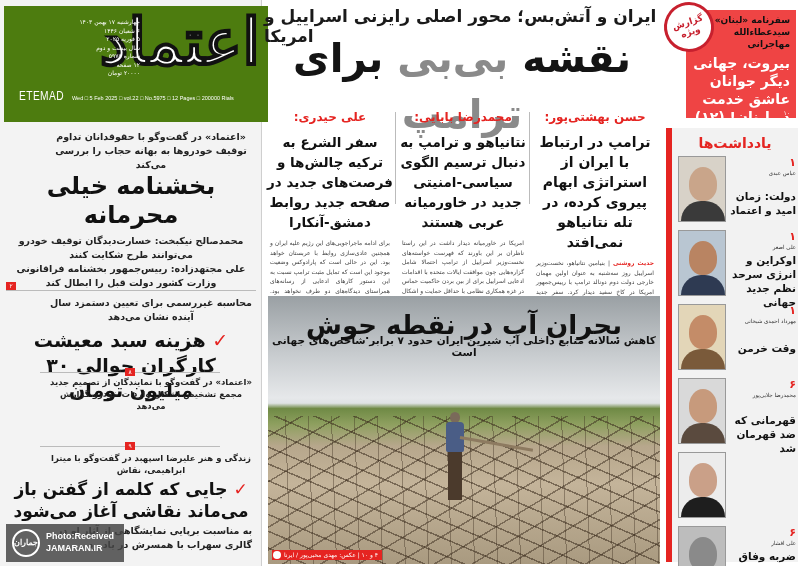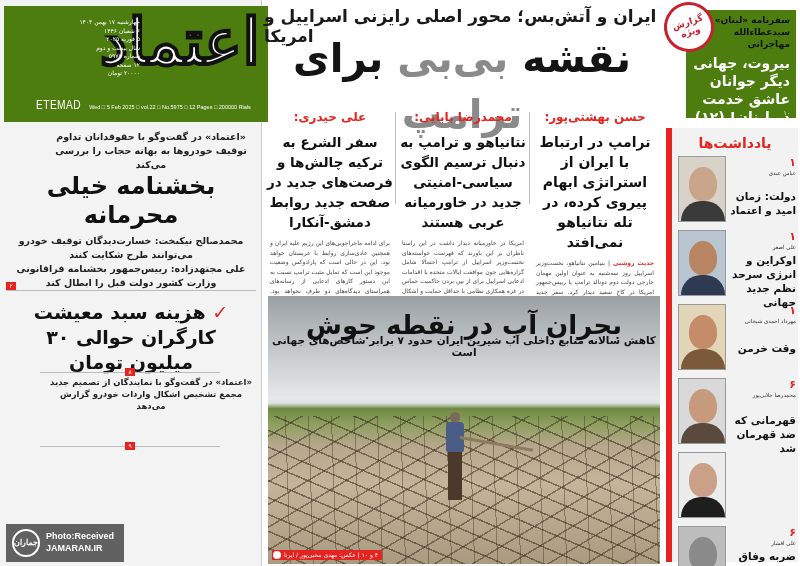--- a/index.html
+++ b/index.html
@@ -4,21 +4,21 @@
 <style>
   * { box-sizing: border-box; margin: 0; padding: 0; }
   html, body { width: 800px; height: 566px; overflow: hidden; background: #ffffff; }
   body { font-family: "DejaVu Sans", sans-serif; color: #1a1a1a; position: relative; }
 
   
   #left-col { position: absolute; left: 0; top: 0; width: 262px; height: 566px; background: #f3f3f3; border-right: 1px solid #cfcfcf; }
   #masthead { position: absolute; left: 4px; top: 6px; width: 264px; height: 116px; background: #4d7c0f; overflow: hidden; }
   #logo-mark { position: absolute; right: 8px; top: 4px; font-family: "DejaVu Serif", serif; font-size: 64px; font-weight: bold; color: #fff; -webkit-text-stroke: 2px #111; direction: rtl; line-height: 1; letter-spacing: -2px; }
   #issue-meta { position: absolute; left: 64px; top: 12px; width: 72px; direction: rtl; text-align: right; font-size: 6px; line-height: 8.5px; color: #fff; }
-  #masthead-footer { position: absolute; left: 0; bottom: 8px; width: 100%; height: 16px; display: flex; align-items: flex-end; padding-left: 15px; padding-bottom: 2px; justify-content: center; }
+  #masthead-footer { position: absolute; left: 0; bottom: 17px; width: 100%; height: 16px; display: flex; align-items: flex-end; padding-left: 15px; padding-bottom: 2px; }
   #brand-latin { font-family: "Liberation Sans", sans-serif; font-size: 12px; color: #fff; letter-spacing: 0.5px; transform: scaleX(0.85); transform-origin: left; margin-right: -6px; }
   #edition-line { font-family: "Liberation Sans", sans-serif; font-size: 5.5px; color: #fff; margin-left: 6px; white-space: nowrap; padding-bottom: 2px; }
 
   .l-block { position: absolute; left: 6px; width: 250px; direction: rtl; text-align: center; }
   .kicker { font-size: 9.5px; font-weight: bold; line-height: 14px; color: #222; margin-left: 40px; }
   .head-xl { font-size: 24px; font-weight: bold; line-height: 29px; color: #111; }
   .head-l { font-size: 19px; font-weight: bold; line-height: 25px; color: #111; }
   .sub { font-size: 9.5px; font-weight: bold; line-height: 14px; color: #222; }
   .check { color: #e52421; font-weight: bold; }
   .sep { position: absolute; left: 40px; width: 180px; height: 1px; background: #bbb; }
@@ -52,21 +52,21 @@
   #farmer .head { position: absolute; left: 6px; top: 0; width: 10px; height: 11px; background: #7a6a5a; border-radius: 50%; }
   #farmer .legs { position: absolute; left: 4px; top: 40px; width: 14px; height: 48px; background: #4b3a2c; }
   #shovel { position: absolute; left: 192px; top: 140px; width: 74px; height: 3px; background: #8d7a60; transform: rotate(10deg); transform-origin: left; }
   #photo-headline { position: absolute; left: 0; top: 12px; width: 100%; direction: rtl; text-align: center; font-size: 26px; font-weight: bold; color: #111; line-height: 34px; }
   .photo-sub { position: absolute; left: 0; width: 100%; direction: rtl; text-align: center; font-size: 10.5px; font-weight: bold; color: #111; }
   #photo-credit { position: absolute; left: 4px; bottom: 4px; height: 10px; padding: 0 4px 0 12px; background: #e52421; color: #fff; font-size: 6px; line-height: 10px; direction: rtl; }
   #camera-icon { position: absolute; left: 1px; top: 1px; width: 8px; height: 8px; border-radius: 50%; background: #fff; }
 
   
   #right-col { position: absolute; left: 662px; top: 0; width: 138px; height: 566px; }
-  #travel-box { position: absolute; left: 24px; top: 10px; width: 110px; height: 108px; background: #4d7c0f; direction: rtl; text-align: right; padding: 4px 6px; }
+  #travel-box { position: absolute; left: 24px; top: 10px; width: 110px; height: 108px; background: #ef4444; direction: rtl; text-align: right; padding: 4px 6px; }
   #travel-series { font-size: 9px; font-weight: bold; color: #111; line-height: 12px; }
   #travel-author { font-size: 9px; font-weight: bold; color: #111; line-height: 12px; }
   #travel-head { margin-top: 4px; font-size: 14px; font-weight: bold; color: #fff; line-height: 18px; }
   #travel-page { position: absolute; right: 6px; bottom: 2px; font-size: 6px; color: #fff; }
   #special-stamp { position: absolute; left: 2px; top: 2px; width: 50px; height: 50px; border: 3px solid #c7202e; border-radius: 50%; background: #fff; transform: rotate(-18deg); display: flex; align-items: center; justify-content: center; direction: rtl; }
   #special-stamp span { color: #c7202e; font-size: 9px; font-weight: bold; line-height: 10px; text-align: center; }
 
   #notes-panel { position: absolute; left: 4px; top: 128px; width: 132px; height: 434px; background: #f2f2f2; border-left: 6px solid #e52421; }
   #notes-title { direction: rtl; text-align: center; font-size: 14px; font-weight: bold; color: #e52421; margin-top: 6px; line-height: 18px; }
   .note { position: absolute; left: 4px; width: 122px; height: 72px; direction: rtl; }
@@ -104,34 +104,43 @@
   <div class="l-block" style="top:130px;">
     <div class="kicker">«اعتماد» در گفت‌وگو با حقوقدانان تداوم توقیف خودروها به بهانه حجاب را بررسی می‌کند</div>
     <div class="head-xl">بخشنامه خیلی محرمانه</div>
     <div class="sub" style="margin-top:4px;">محمدصالح نیکبخت: خسارت‌دیدگان توقیف خودرو می‌توانند طرح شکایت کنند</div>
     <div class="sub">علی مجتهدزاده: رییس‌جمهور بخشنامه فراقانونی وزارت کشور دولت قبل را ابطال کند</div>
   </div>
   <div class="page-tag" style="left:6px; top:282px;">۲</div>
   <div class="sep" style="top:290px; left:6px; width:250px;"></div>
 
   <div class="l-block" style="top:296px;">
+    <div class="kicker">محاسبه غیررسمی برای تعیین دستمزد سال آینده نشان می‌دهد</div>
     <div class="head-l" style="margin-top:4px; padding:0 14px;">
       <span class="check">✓</span>
       <span>هزینه سبد معیشت کارگران حوالی ۳۰ میلیون تومان</span>
     </div>
   </div>
   <div class="sep" style="top:372px;"></div>
   <div class="page-tag" style="left:125px; top:368px;">۸</div>
 
   <div class="l-block" style="top:376px;">
     <div class="kicker" style="font-size:8.5px; line-height:12px;">«اعتماد» در گفت‌وگو با نمایندگان از تصمیم جدید مجمع تشخیص اشکال واردات خودرو گزارش می‌دهد</div>
   </div>
   <div class="sep" style="top:446px;"></div>
   <div class="page-tag" style="left:125px; top:442px;">۹</div>
 
+  <div class="l-block" style="top:452px;">
+    <div class="kicker" style="font-size:8.5px; line-height:12px;">زندگی و هنر علیرضا اسپهبد در گفت‌وگو با میترا ابراهیمی، نقاش</div>
+    <div class="head-l" style="margin-top:2px; font-size:17px; line-height:22px;">
+      <span class="check">✓</span>
+      <span>جایی که کلمه از گفتن باز می‌ماند نقاشی آغاز می‌شود</span>
+    </div>
+    <div class="kicker" style="margin-top:2px; padding-right:4px; text-align:right;">به مناسبت برپایی نمایشگاهی از آثار او در گالری سهراب با همسرش در یادبود</div>
+  </div>
 
   <div id="watermark">
     <div id="watermark-logo">جماران</div>
     <div>Photo:Received</div>
     <div>JAMARAN.IR</div>
   </div>
 </div>
 
 <div id="mid-col">
   <div id="top-kicker">ایران و آتش‌بس؛ محور اصلی رایزنی اسراییل و امریکا</div>

